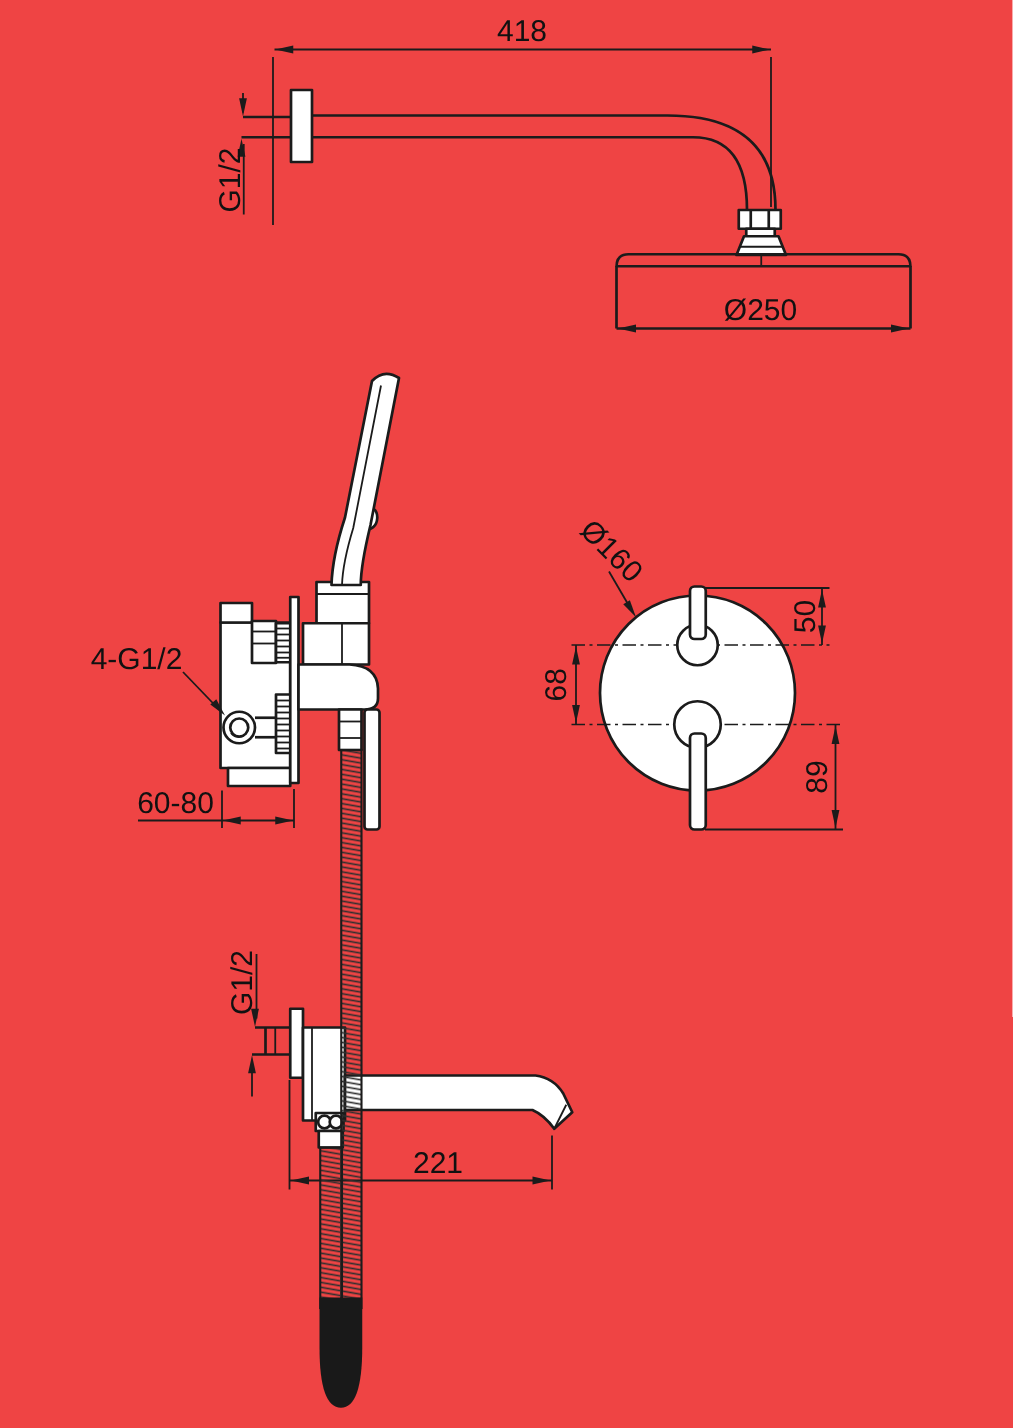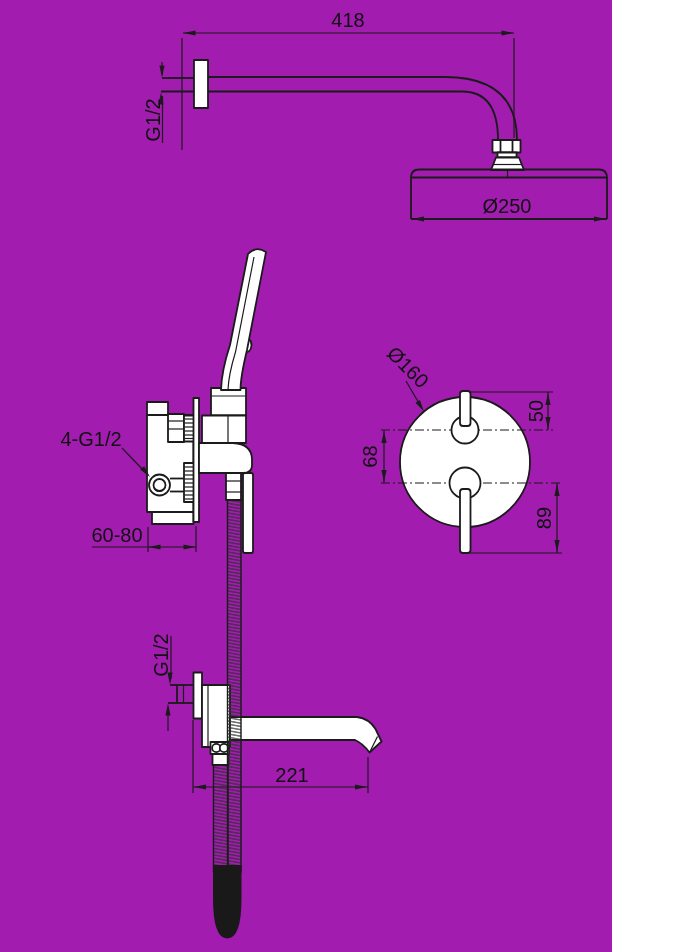--- a/index.html
+++ b/index.html
@@ -1,16 +1,16 @@
 <!DOCTYPE html>
 <html><head>
 <meta charset="utf-8">
 <style>
   html,body{margin:0;padding:0;background:#ffffff;}
-  .frame{width:612px;height:952px;background:#a21caf;position:relative;overflow:hidden;}
+  .frame{width:675px;height:952px;background:#ef4444;position:relative;overflow:hidden;}
   svg{display:block;}
   .o{fill:#ffffff;stroke:#1b1b1b;stroke-width:1.8;stroke-linejoin:round;}
   .l{fill:none;stroke:#1b1b1b;stroke-width:1.8;stroke-linejoin:round;stroke-linecap:butt;}
   .d{fill:none;stroke:#1b1b1b;stroke-width:1.2;}
   .cl{fill:none;stroke:#1b1b1b;stroke-width:1.1;stroke-dasharray:9 3 2 3;}
   .a{fill:#1b1b1b;stroke:none;}
   .t{font-family:"Liberation Sans",sans-serif;font-size:20px;fill:#111;}
   .hoseblob{fill:#191919;stroke:none;}
 </style>
 </head>

